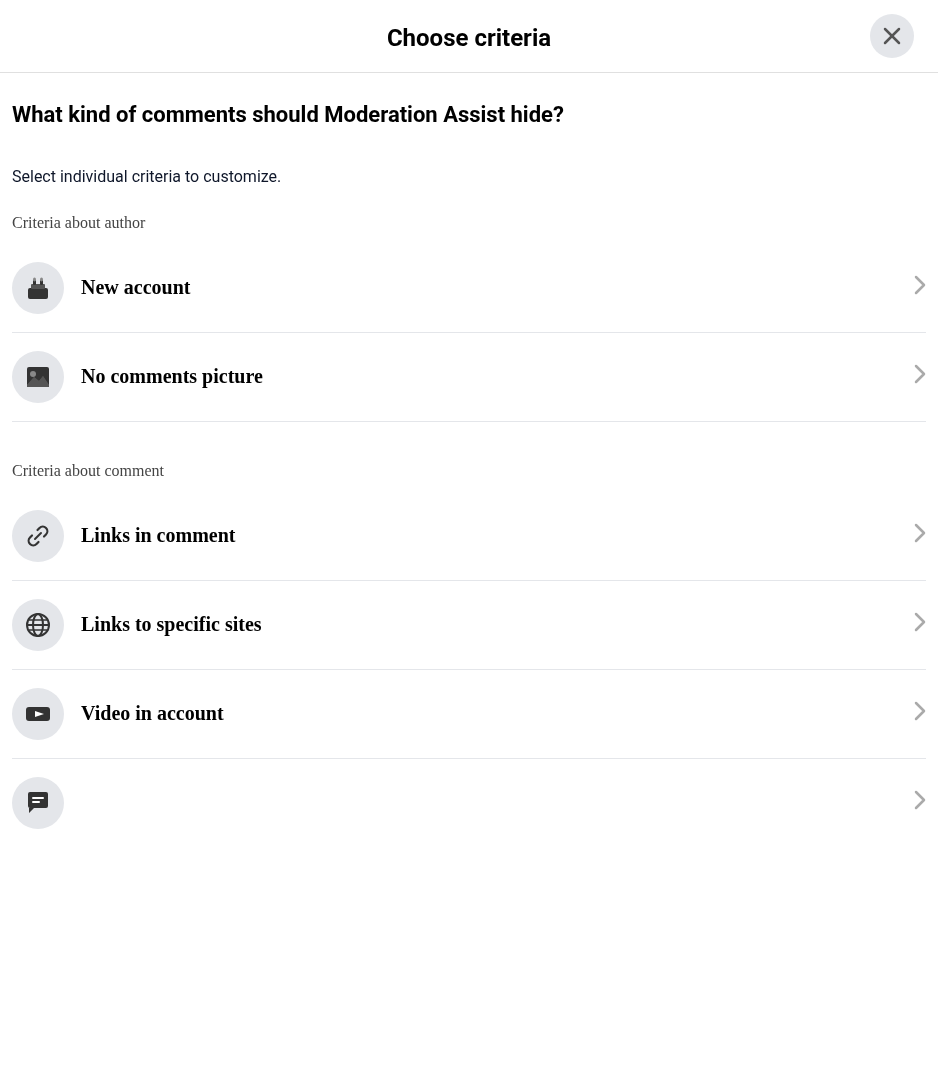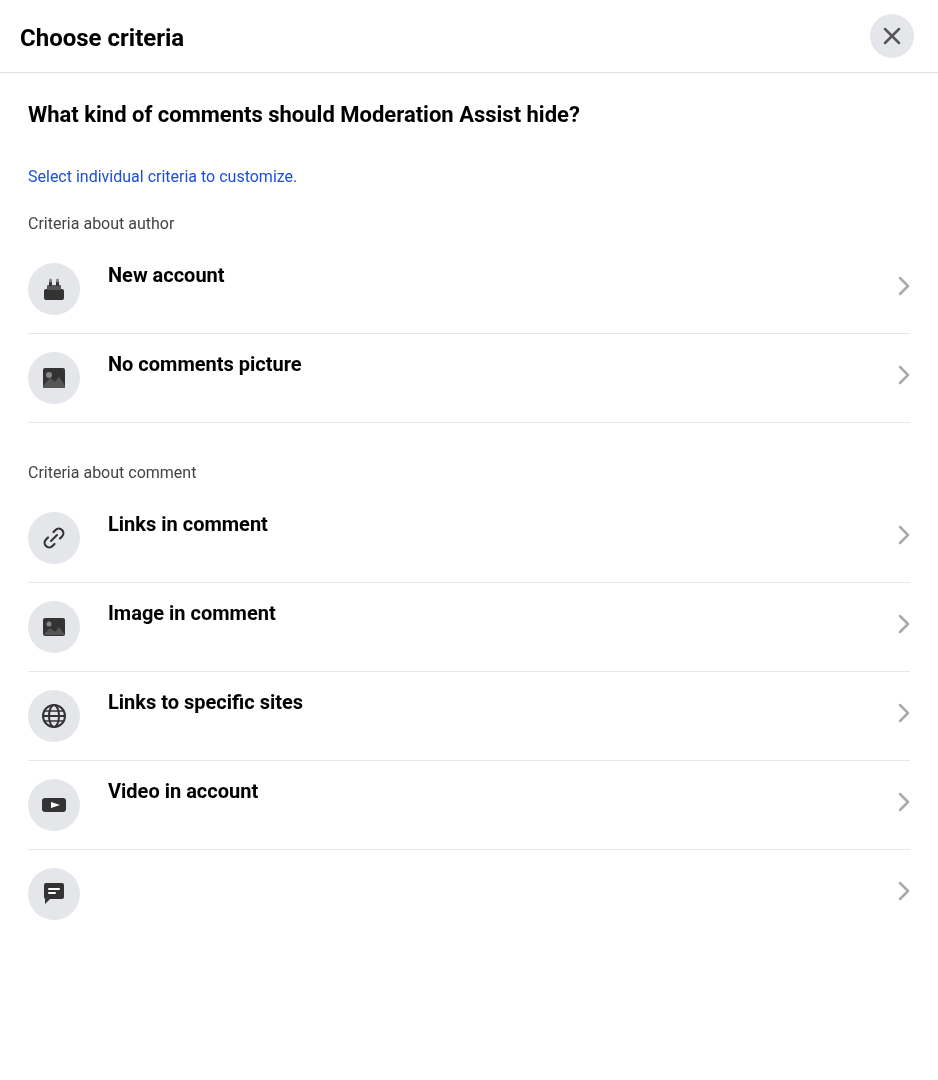--- a/index.html
+++ b/index.html
@@ -12,20 +12,21 @@
       font-family: -apple-system, BlinkMacSystemFont, 'Segoe UI', Roboto, Helvetica, Arial, sans-serif;
       background: #ffffff;
       width: 938px;
       min-height: 1080px;
       color: #000000;
     }
 
     .header {
       display: flex;
       align-items: center;
+      justify-content: center;
       padding: 24px 20px 20px;
       position: relative;
       border-bottom: 1px solid #e0e0e0;
     }
 
     .header-title {
       font-size: 24px;
       font-weight: 700;
       text-align: center;
     }
@@ -42,33 +43,33 @@
       border: none;
       cursor: pointer;
       display: flex;
       align-items: center;
       justify-content: center;
       font-size: 20px;
       color: #444;
     }
 
     .content {
-      padding: 28px 28px 28px;
+      padding: 28px 12px 28px;
     }
 
     .main-question {
       font-size: 22px;
       font-weight: 700;
       margin-bottom: 6px;
       line-height: 1.3;
     }
 
     .subtitle {
       font-size: 16px;
-      color: #1d4ed8;
+      color: #0f172a;
       margin-bottom: 28px;
       margin-top: 37px;
     }
 
     .section-label {
       font-size: 16px;
       color: #444;
       margin-bottom: 12px;
       font-weight: 400;
     }
@@ -85,22 +86,22 @@
       cursor: pointer;
       justify-content: space-between;
     }
 
     .criteria-item:last-child {
       border-bottom: 1px solid #e4e6ea;
     }
 
     .criteria-left {
       display: flex;
-      align-items: flex-start;
-      gap: 28px;
+      align-items: center;
+      gap: 17px;
     }
 
     .criteria-icon {
       width: 52px;
       height: 52px;
       border-radius: 50%;
       background: #e4e6ea;
       display: flex;
       align-items: center;
       justify-content: center;
@@ -115,20 +116,21 @@
     }
 
     .chevron {
       font-size: 20px;
       color: #888;
       font-weight: 300;
     }
 
     .section-group {
       margin-bottom: 10px;
+      font-family: Liberation Serif, serif;
     }
 
     .section-gap {
       margin-top: 40px;
     }
 
     
     .icon-svg {
       width: 28px;
       height: 28px;
@@ -218,37 +220,20 @@
           </div>
           <span class="criteria-name">Links in comment</span>
         </div>
         <span class="chevron">
           <svg width="12" height="20" viewBox="0 0 12 20" fill="none" xmlns="http://www.w3.org/2000/svg">
             <polyline points="2,2 10,10 2,18" stroke="#aaa" stroke-width="2.5" stroke-linecap="round" stroke-linejoin="round" fill="none"></polyline>
           </svg>
         </span>
       </div>
 
-      <div class="criteria-item">
-        <div class="criteria-left">
-          <div class="criteria-icon">
-            <svg class="icon-svg" viewBox="0 0 28 28" fill="none" xmlns="http://www.w3.org/2000/svg">
-              <rect x="3" y="5" width="22" height="18" rx="2" fill="#333"></rect>
-              <circle cx="9" cy="11" r="2.5" fill="#888"></circle>
-              <polygon points="3,22 10,15 15,19 19,14 25,22" fill="#555"></polygon>
-            </svg>
-          </div>
-          <span class="criteria-name">Image in comment</span>
-        </div>
-        <span class="chevron">
-          <svg width="12" height="20" viewBox="0 0 12 20" fill="none" xmlns="http://www.w3.org/2000/svg">
-            <polyline points="2,2 10,10 2,18" stroke="#aaa" stroke-width="2.5" stroke-linecap="round" stroke-linejoin="round" fill="none"></polyline>
-          </svg>
-        </span>
-      </div>
 
       <div class="criteria-item">
         <div class="criteria-left">
           <div class="criteria-icon">
             <svg class="icon-svg" viewBox="0 0 28 28" fill="none" xmlns="http://www.w3.org/2000/svg">
               <circle cx="14" cy="14" r="11" stroke="#333" stroke-width="2" fill="none"></circle>
               <ellipse cx="14" cy="14" rx="5" ry="11" stroke="#333" stroke-width="2" fill="none"></ellipse>
               <line x1="3" y1="14" x2="25" y2="14" stroke="#333" stroke-width="2"></line>
               <line x1="5" y1="9" x2="23" y2="9" stroke="#333" stroke-width="1.5"></line>
               <line x1="5" y1="19" x2="23" y2="19" stroke="#333" stroke-width="1.5"></line>

